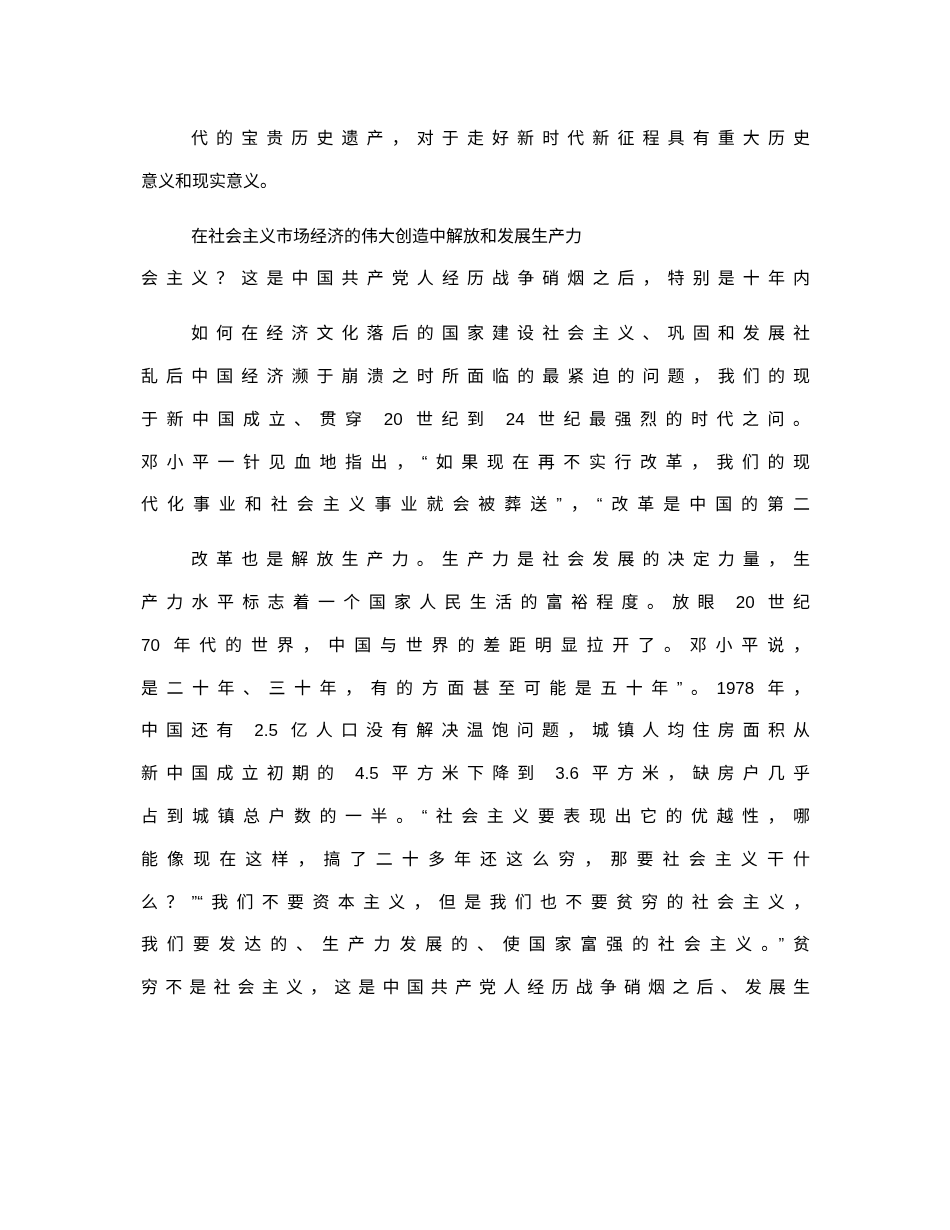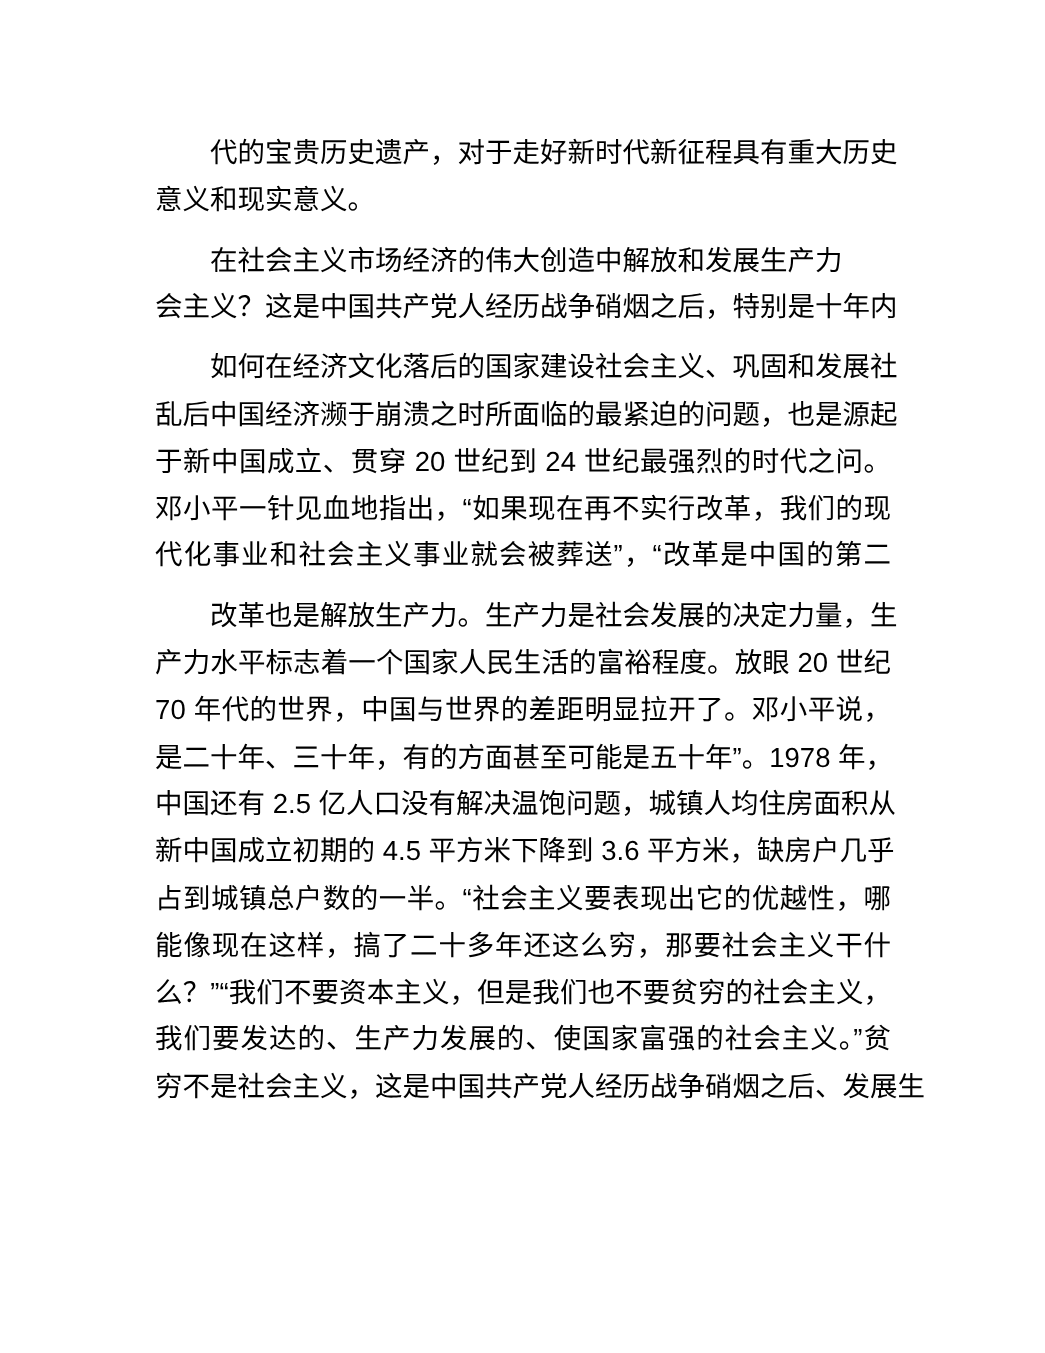--- a/index.html
+++ b/index.html
@@ -16,21 +16,21 @@
     font-family: "Liberation Sans", sans-serif;
   }
   .text-block {
     position: absolute;
     top: 118px;
     left: 141px;
     width: 669px;
     color: #000000;
   }
   .line {
-    font-size: 25px;
+    font-size: 17px;
     line-height: 42.8px;
     height: 42.8px;
     letter-spacing: 0;
     text-align: justify;
     text-align-last: justify;
     white-space: nowrap;
     color: #000000;
   }
   .line.no-stretch {
     text-align: center;
@@ -47,21 +47,21 @@
 </head>
 <body>
 
 <div class="page">
   <div class="text-block">
     <div class="line indent">代的宝贵历史遗产，对于走好新时代新征程具有重大历史</div>
     <div class="line no-stretch">意义和现实意义。</div>
     <div class="line indent no-stretch para-gap">在社会主义市场经济的伟大创造中解放和发展生产力</div>
     <div class="line">会主义？这是中国共产党人经历战争硝烟之后，特别是十年内</div>
     <div class="line indent para-gap">如何在经济文化落后的国家建设社会主义、巩固和发展社</div>
-    <div class="line">乱后中国经济濒于崩溃之时所面临的最紧迫的问题，也是源起</div>
+    <div class="line">乱后中国经济濒于崩溃之时所面临的最紧迫的问题，我们的现</div>
     <div class="line">于新中国成立、贯穿 20 世纪到 24 世纪最强烈的时代之问。</div>
     <div class="line">邓小平一针见血地指出，“如果现在再不实行改革，我们的现</div>
     <div class="line">代化事业和社会主义事业就会被葬送”，“改革是中国的第二</div>
     <div class="line indent para-gap">改革也是解放生产力。生产力是社会发展的决定力量，生</div>
     <div class="line">产力水平标志着一个国家人民生活的富裕程度。放眼 20 世纪</div>
     <div class="line">70 年代的世界，中国与世界的差距明显拉开了。邓小平说，</div>
     <div class="line">是二十年、三十年，有的方面甚至可能是五十年”。1978 年，</div>
     <div class="line">中国还有 2.5 亿人口没有解决温饱问题，城镇人均住房面积从</div>
     <div class="line">新中国成立初期的 4.5 平方米下降到 3.6 平方米，缺房户几乎</div>
     <div class="line">占到城镇总户数的一半。“社会主义要表现出它的优越性，哪</div>

